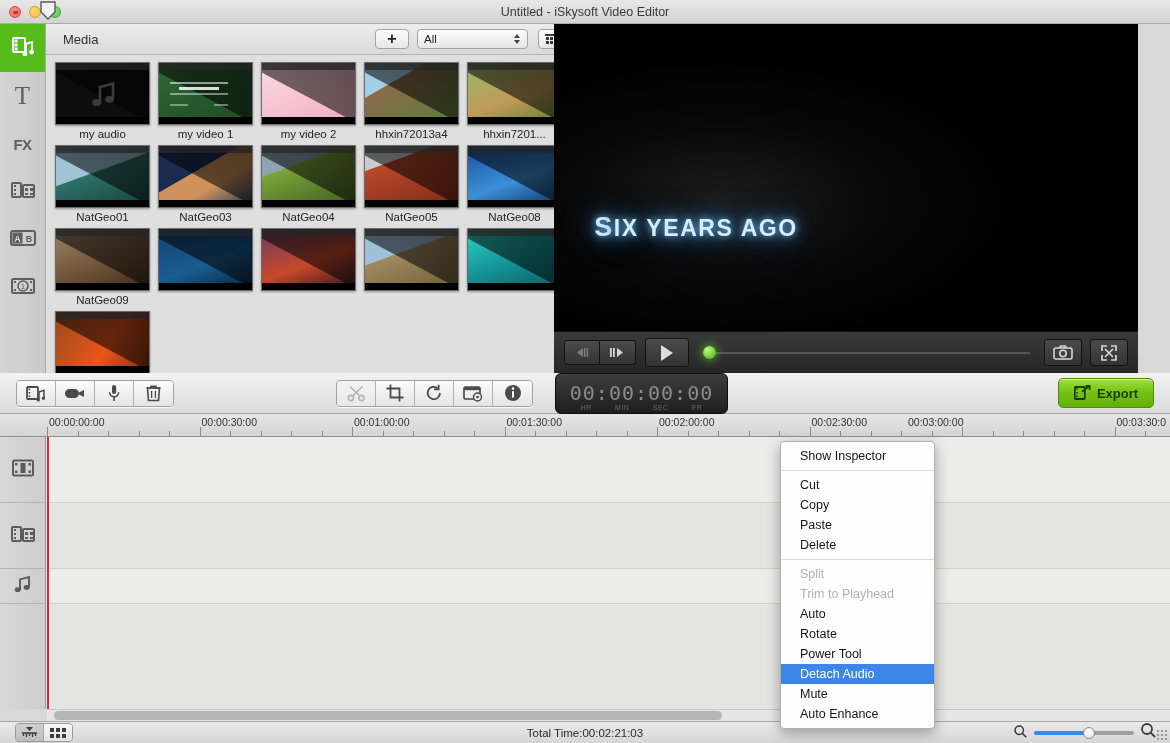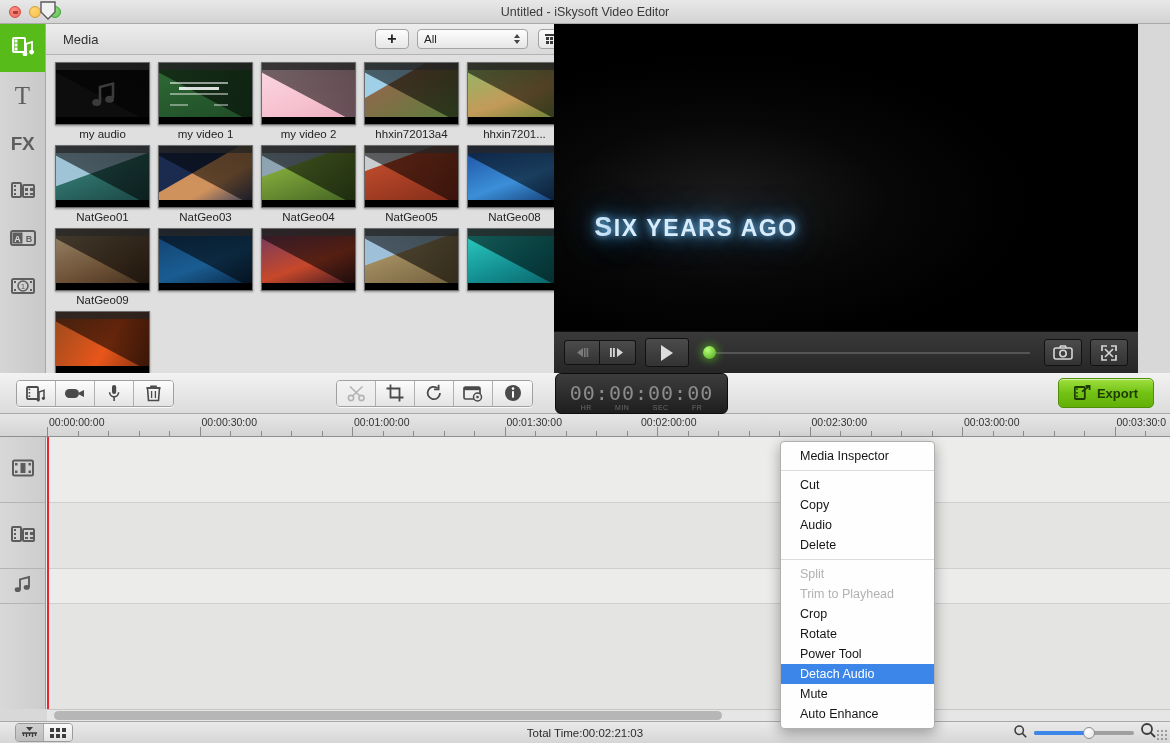--- a/index.html
+++ b/index.html
@@ -37,21 +37,21 @@
     border-right: 1px solid #a9a9a9;
   }
   .rail-item {
     height: 48px; display: flex; align-items: center; justify-content: center;
     color: #5a5a5a;
   }
   .rail-item.active { background: #57bb19; color: #fff; }
   .rail-item.active svg { fill: #ffffff; stroke: #ffffff; }
   .rail-item svg { fill: #5e5e5e; }
   .rail-label-T { font-family: "Liberation Serif", serif; font-size: 25px; color:#5e5e5e; font-weight:400;}
-  .rail-label-FX { font-size: 19px; font-weight: bold; color:#5e5e5e; letter-spacing:-.5px;}
+  .rail-label-FX { font-size: 15px; font-weight: bold; color:#5e5e5e; letter-spacing:-.5px;}
 
   
   .media-panel {
     position: absolute; left: 46px; top: 24px; width: 539px; height: 349px;
     background: #dfdfdf;
     border-right: 1px solid #9e9e9e;
   }
   .media-header {
     height: 31px; width: 100%;
     background: linear-gradient(to bottom, #ededed, #d9d9d9);
@@ -633,33 +633,33 @@
       <div class="ruler-tick" style="left: 382.5px; height: 5px;"></div>
       <div class="ruler-tick" style="left: 413px; height: 5px;"></div>
       <div class="ruler-tick" style="left: 443.5px; height: 5px;"></div>
       <div class="ruler-tick" style="left: 474px; height: 5px;"></div>
       <div class="ruler-label" style="left: 506.5px;">00:01:30:00</div>
       <div class="ruler-tick" style="left: 504.5px; height: 9px;"></div>
       <div class="ruler-tick" style="left: 535px; height: 5px;"></div>
       <div class="ruler-tick" style="left: 565.5px; height: 5px;"></div>
       <div class="ruler-tick" style="left: 596px; height: 5px;"></div>
       <div class="ruler-tick" style="left: 626.5px; height: 5px;"></div>
-      <div class="ruler-label" style="left: 641px;">00:02:00:00</div>
+      <div class="ruler-label" style="left: 659px;">00:02:00:00</div>
       <div class="ruler-tick" style="left: 657px; height: 9px;"></div>
       <div class="ruler-tick" style="left: 687.5px; height: 5px;"></div>
       <div class="ruler-tick" style="left: 718px; height: 5px;"></div>
       <div class="ruler-tick" style="left: 748.5px; height: 5px;"></div>
       <div class="ruler-tick" style="left: 779px; height: 5px;"></div>
       <div class="ruler-label" style="left: 811.5px;">00:02:30:00</div>
       <div class="ruler-tick" style="left: 809.5px; height: 9px;"></div>
       <div class="ruler-tick" style="left: 840px; height: 5px;"></div>
       <div class="ruler-tick" style="left: 870.5px; height: 5px;"></div>
       <div class="ruler-tick" style="left: 901px; height: 5px;"></div>
       <div class="ruler-tick" style="left: 931.5px; height: 5px;"></div>
-      <div class="ruler-label" style="left: 964px; text-align: right;">00:03:00:00</div>
+      <div class="ruler-label" style="left: 908px; text-align: right;">00:03:00:00</div>
       <div class="ruler-tick" style="left: 962px; height: 9px;"></div>
       <div class="ruler-tick" style="left: 992.5px; height: 5px;"></div>
       <div class="ruler-tick" style="left: 1023px; height: 5px;"></div>
       <div class="ruler-tick" style="left: 1053.5px; height: 5px;"></div>
       <div class="ruler-tick" style="left: 1084px; height: 5px;"></div>
       <div class="ruler-label" style="left: 1116.5px;">00:03:30:0</div>
       <div class="ruler-tick" style="left: 1114.5px; height: 9px;"></div>
       <div class="ruler-tick" style="left: 1145px; height: 5px;"></div>
     </div>
   <div class="playhead-head">
@@ -710,30 +710,30 @@
               <ellipse cx="13.7" cy="12.4" rx="3" ry="2.4" fill="#5c5c5c"></ellipse>
             </svg>
         </span>
       </div>
     </div>
 
   </div>
   <div class="playhead-line"></div>
 
   <div class="ctx" id="ctx-menu">
-      <div class="ctx-item">Media Inspector</div>
+      <div class="ctx-item">Show Inspector</div>
       <div class="ctx-sep"></div>
       <div class="ctx-item">Cut</div>
       <div class="ctx-item">Copy</div>
-      <div class="ctx-item">Audio</div>
+      <div class="ctx-item">Paste</div>
       <div class="ctx-item">Delete</div>
       <div class="ctx-sep"></div>
       <div class="ctx-item disabled">Split</div>
       <div class="ctx-item disabled">Trim to Playhead</div>
-      <div class="ctx-item">Crop</div>
+      <div class="ctx-item">Auto</div>
       <div class="ctx-item">Rotate</div>
       <div class="ctx-item">Power Tool</div>
       <div class="ctx-item selected">Detach Audio</div>
       <div class="ctx-item">Mute</div>
       <div class="ctx-item">Auto Enhance</div>
     </div>
 
   <div class="hscroll-track"></div>
   <div class="hscroll-thumb"></div>
 

